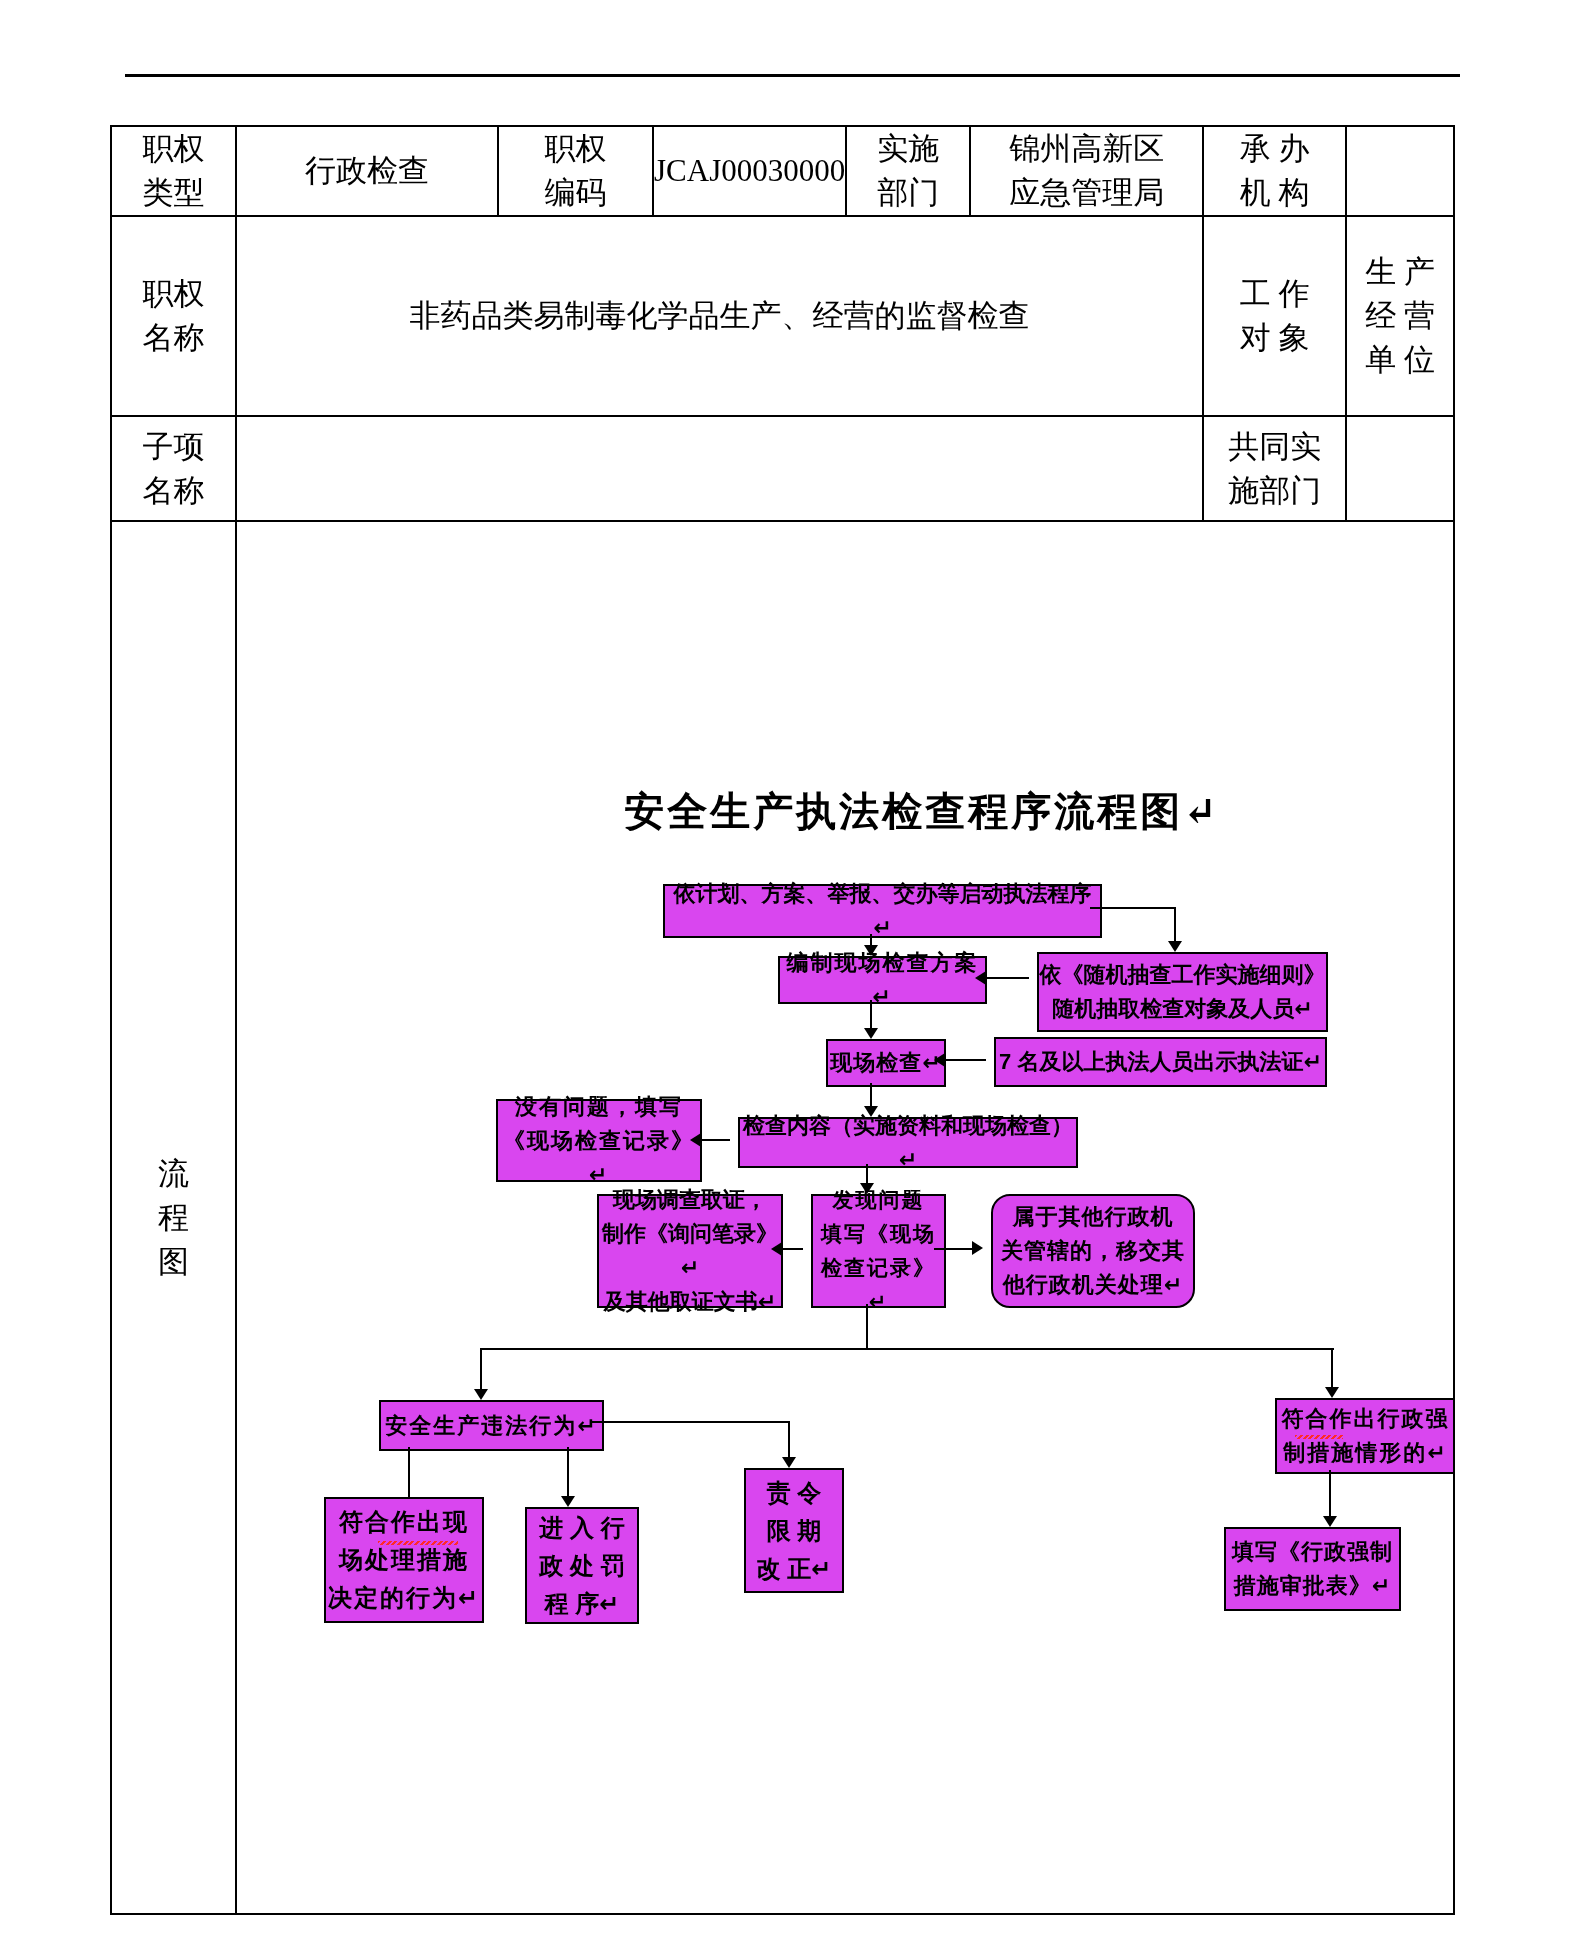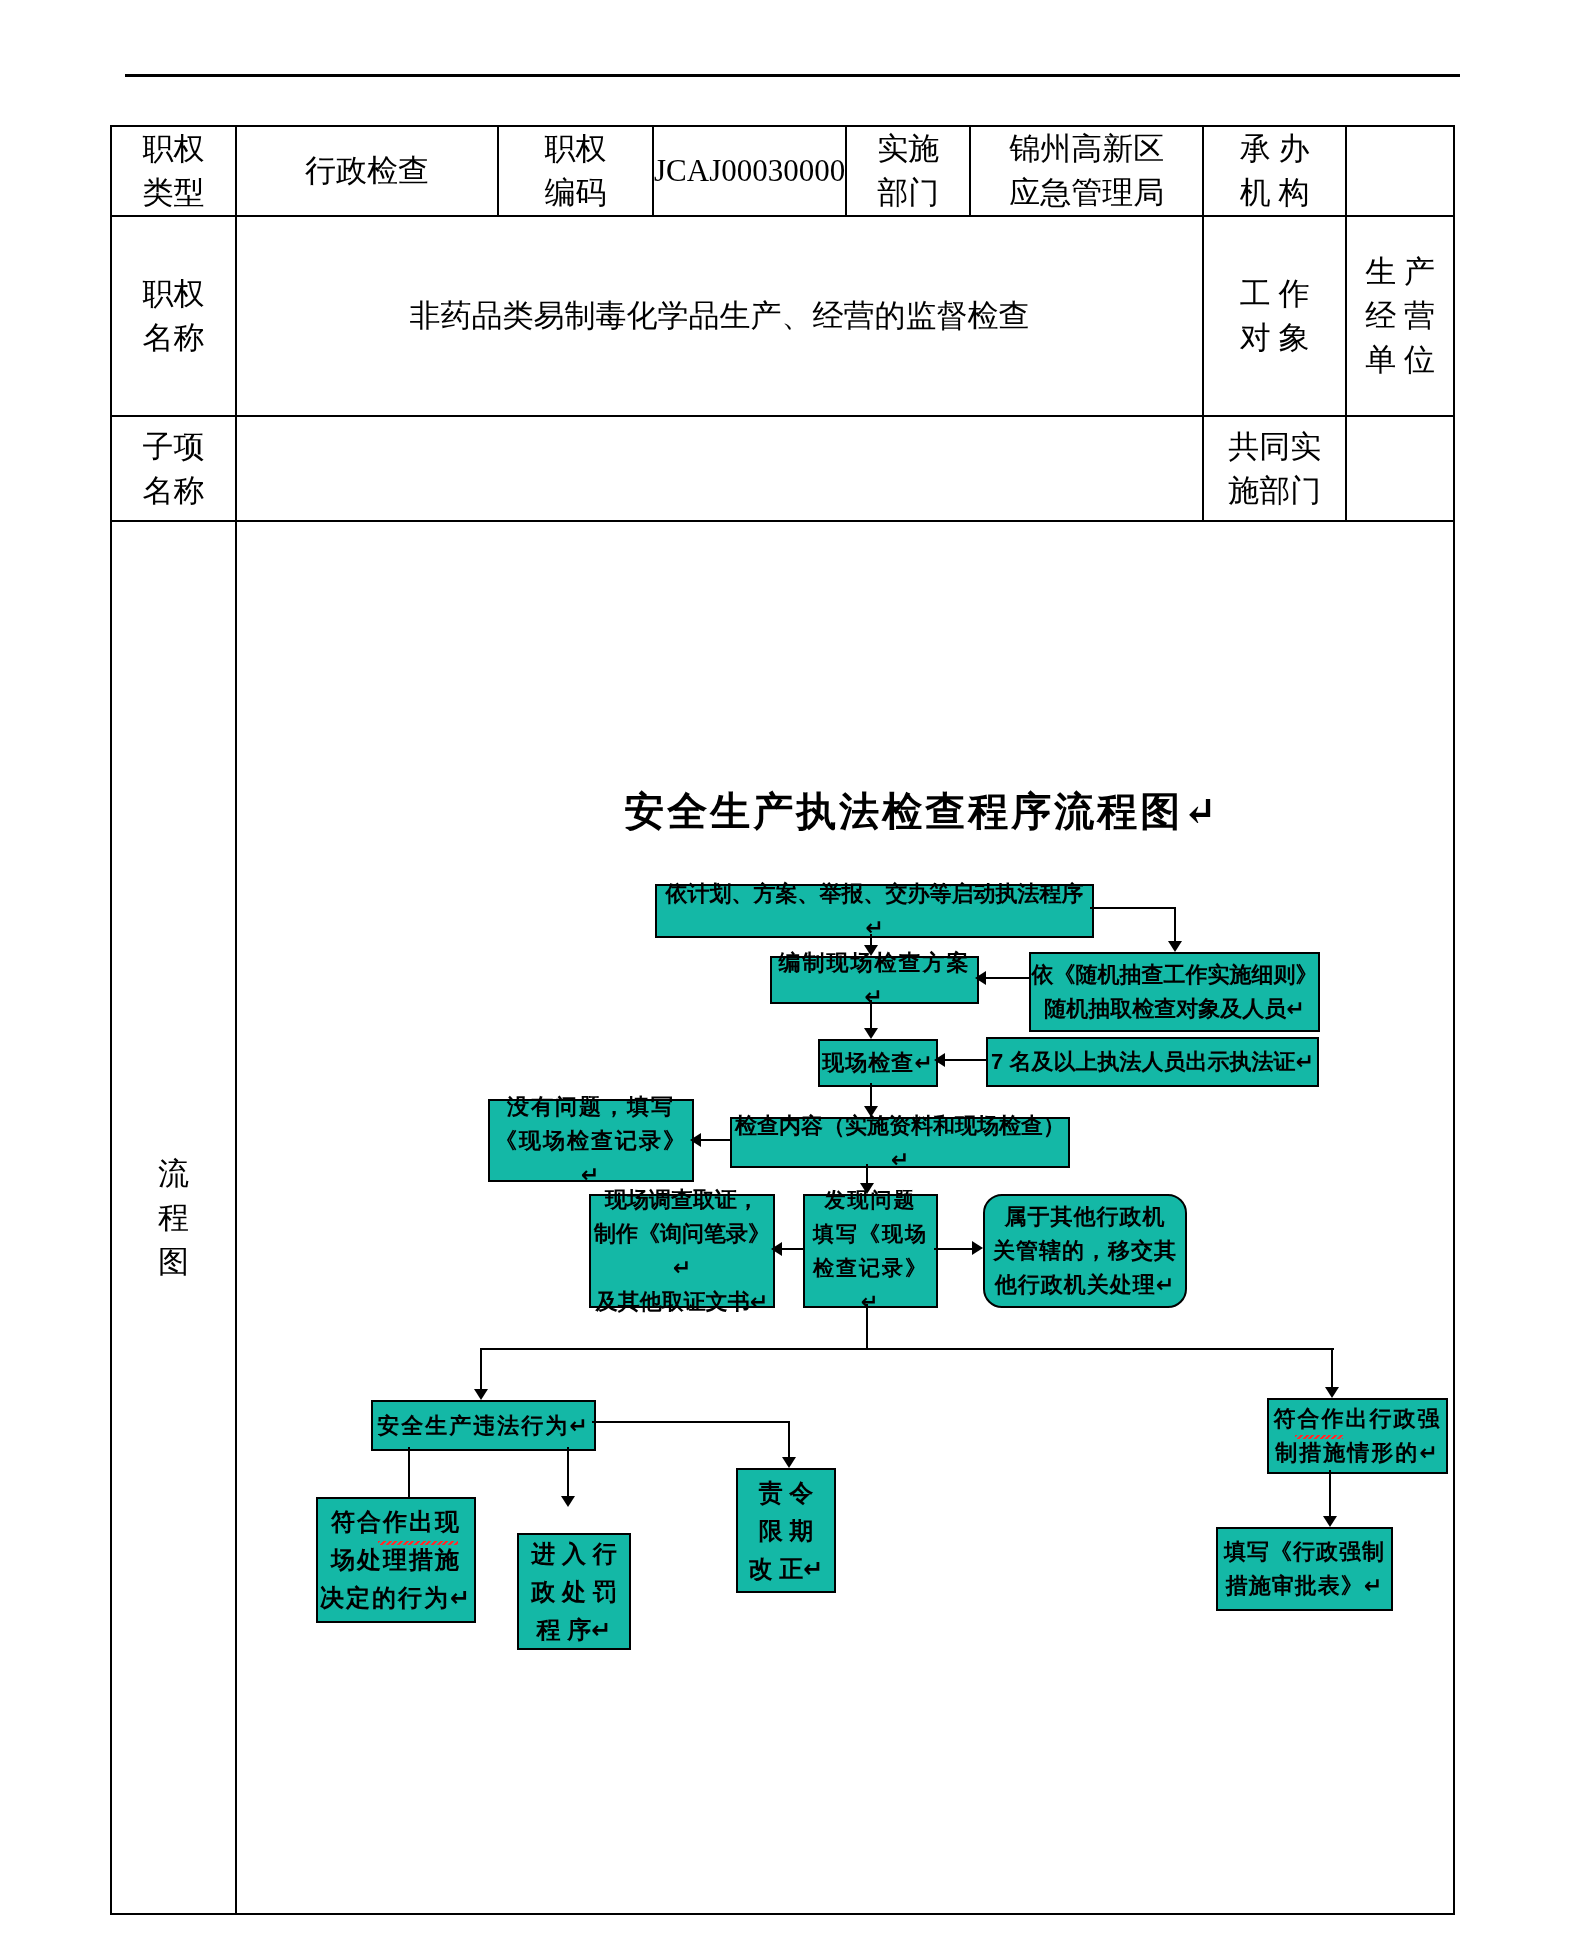--- a/index.html
+++ b/index.html
@@ -8,24 +8,24 @@
   .toprule{position:absolute;left:125px;top:74px;width:1335px;height:3px;background:#000;}
   table.grid{position:absolute;left:110px;top:125px;border-collapse:collapse;table-layout:fixed;}
   table.grid td{border:2px solid #000;text-align:center;vertical-align:middle;
         font-size:31px;line-height:1.42;padding:0;overflow:hidden;}
   .ml{white-space:pre-line;}
   .vlabel{line-height:62px;}
   
   .fc{position:relative;width:100%;height:100%;}
   .fc-title{position:absolute;left:330px;top:262px;width:710px;text-align:center;
         font-size:40px;font-weight:700;letter-spacing:3px;white-space:pre-line;}
-  .bx{position:absolute;border:2px solid #000;background:#14b8a6;display:flex;align-items:center;
+  .bx{position:absolute;border:2px solid #000;background:#d946ef;display:flex;align-items:center;
         justify-content:center;text-align:center;white-space:pre-line;
         font-family:"Liberation Sans","DejaVu Sans",sans-serif;font-weight:700;
-        font-size:22px;line-height:34px;}
+        font-size:22px;line-height:34px;margin-left:8px;}
   .vl,.hl{position:absolute;background:#000;}
   .vl{width:2px;}
   .hl{height:2px;}
   .ad{position:absolute;width:0;height:0;border-left:7px solid transparent;
         border-right:7px solid transparent;border-top:11px solid #000;}
   .al{position:absolute;width:0;height:0;border-top:7px solid transparent;
         border-bottom:7px solid transparent;border-right:11px solid #000;}
   .ar{position:absolute;width:0;height:0;border-top:7px solid transparent;
         border-bottom:7px solid transparent;border-left:11px solid #000;}
   .sq{position:absolute;height:4px;
@@ -110,21 +110,21 @@
 关管辖的，移交其
 他行政机关处理↵</div>
           <div class="bx" style="left:134px;top:878px;width:221px;height:47px;letter-spacing:2px;">安全生产违法行为↵</div>
           <div class="bx" style="left:1030px;top:876px;width:177px;height:72px;letter-spacing:2px;">符合作出行政强
 制措施情形的↵</div>
           <div class="sq" style="left:1058px;top:913px;width:48px;"></div>
           <div class="bx" style="left:79px;top:975px;width:156px;height:122px;font-size:24px;line-height:38px;letter-spacing:2px;">符合作出现
 场处理措施
 决定的行为↵</div>
           <div class="sq" style="left:141px;top:1019px;width:80px;"></div>
-          <div class="bx" style="left:280px;top:1011px;width:110px;height:113px;font-size:24px;line-height:38px;">进 入 行
+          <div class="bx" style="left:280px;top:985px;width:110px;height:113px;font-size:24px;line-height:38px;">进 入 行
 政 处 罚
 程 序↵</div>
           <div class="bx" style="left:499px;top:946px;width:96px;height:121px;font-size:24px;line-height:38px;">责  令
 限  期
 改  正↵</div>
           <div class="bx" style="left:979px;top:1005px;width:173px;height:80px;letter-spacing:1px;">填写《行政强制
 措施审批表》↵</div>
 
           <div class="vl" style="left:633px;top:412px;height:16px;"></div>
           <div class="ad" style="left:627px;top:423px;"></div>

